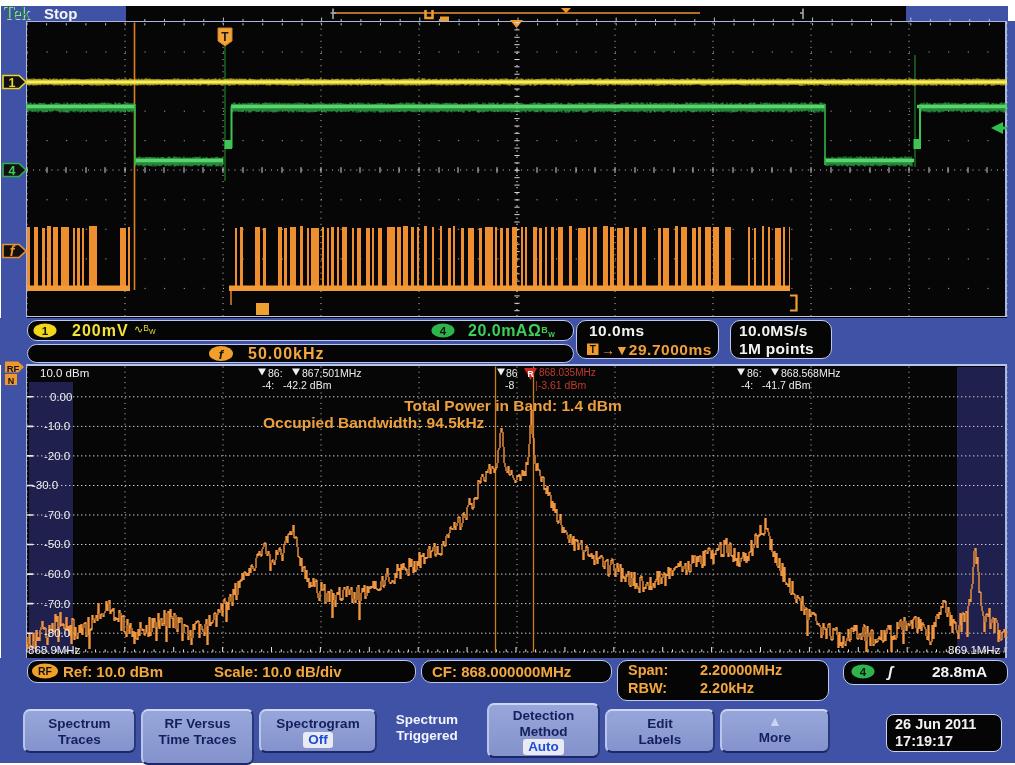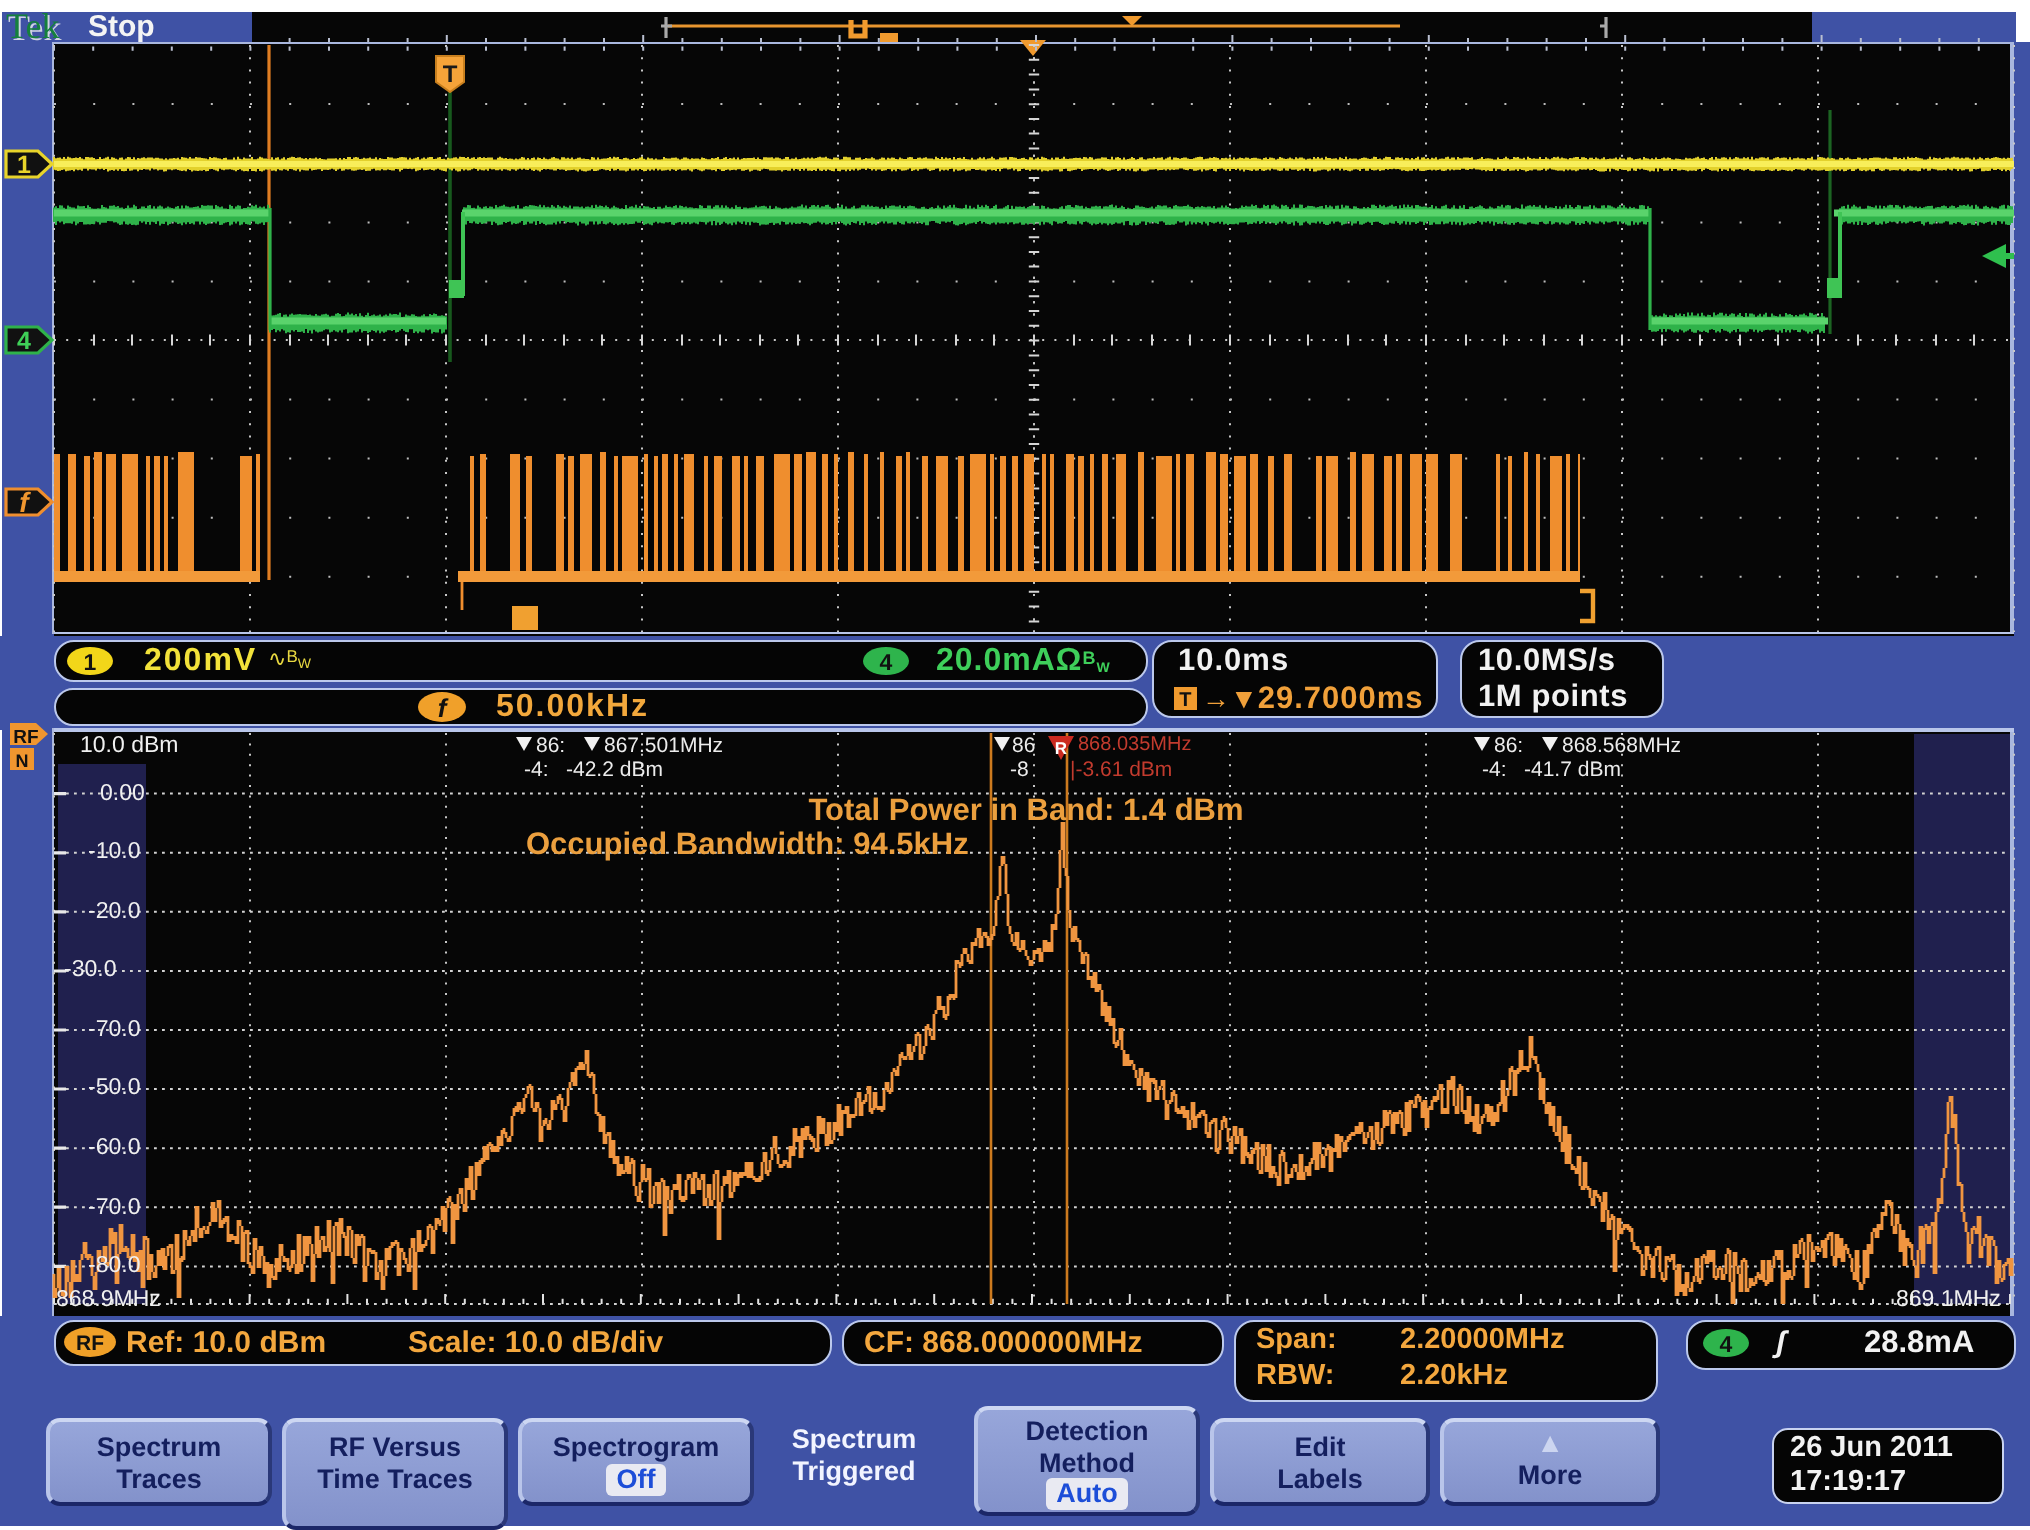--- a/index.html
+++ b/index.html
@@ -194,21 +194,21 @@
 <div class="abs" style="left:505px;top:379px;color:#ececec;font-size:10.5px">-8</div>
 <div class="abs" style="left:535px;top:379px;color:#c23b2e;font-size:10.5px">|-3.61 dBm</div>
 <div class="abs" style="left:747px;top:367px;color:#ececec;font-size:10.5px">86:</div>
 <div class="abs" style="left:781px;top:367px;color:#ececec;font-size:10.5px">868.568MHz</div>
 <div class="abs" style="left:741px;top:379px;color:#ececec;font-size:10.5px">-4:&nbsp;&nbsp;&nbsp;-41.7 dBm</div>
 
 <div class="abs" style="left:263px;top:397px;width:500px;text-align:center;color:#eb9f3e;font-weight:bold;font-size:15.5px">Total Power in Band: 1.4 dBm</div>
 <div class="abs" style="left:263px;top:414px;width:500px;text-align:left;color:#eb9f3e;font-weight:bold;font-size:15.5px">Occupied Bandwidth: 94.5kHz</div>
 
 <div class="abs otxt" style="left:63px;top:663px;font-size:15px">Ref: 10.0 dBm</div>
-<div class="abs otxt" style="left:204px;top:663px;font-size:15px">Scale: 10.0 dB/div</div>
+<div class="abs otxt" style="left:214px;top:663px;font-size:15px">Scale: 10.0 dB/div</div>
 <div class="abs otxt" style="left:432px;top:663px;font-size:15px">CF: 868.000000MHz</div>
 <div class="abs otxt" style="left:628px;top:662px;font-size:14.5px">Span:</div>
 <div class="abs otxt" style="left:700px;top:662px;font-size:14.5px">2.20000MHz</div>
 <div class="abs otxt" style="left:628px;top:680px;font-size:14.5px">RBW:</div>
 <div class="abs otxt" style="left:700px;top:680px;font-size:14.5px">2.20kHz</div>
 <div class="abs wtxt" style="left:888px;top:663px;font-size:15px;font-style:italic">ʃ</div>
 <div class="abs wtxt" style="left:932px;top:663px;font-size:15.5px">28.8mA</div>
 
 <div class="btn" style="left:23px;top:709px;width:113px;height:44px;padding-top:5px">Spectrum<br>Traces</div>
 <div class="btn" style="left:141px;top:709px;width:113px;height:56px;padding-top:5px">RF Versus<br>Time Traces</div>

